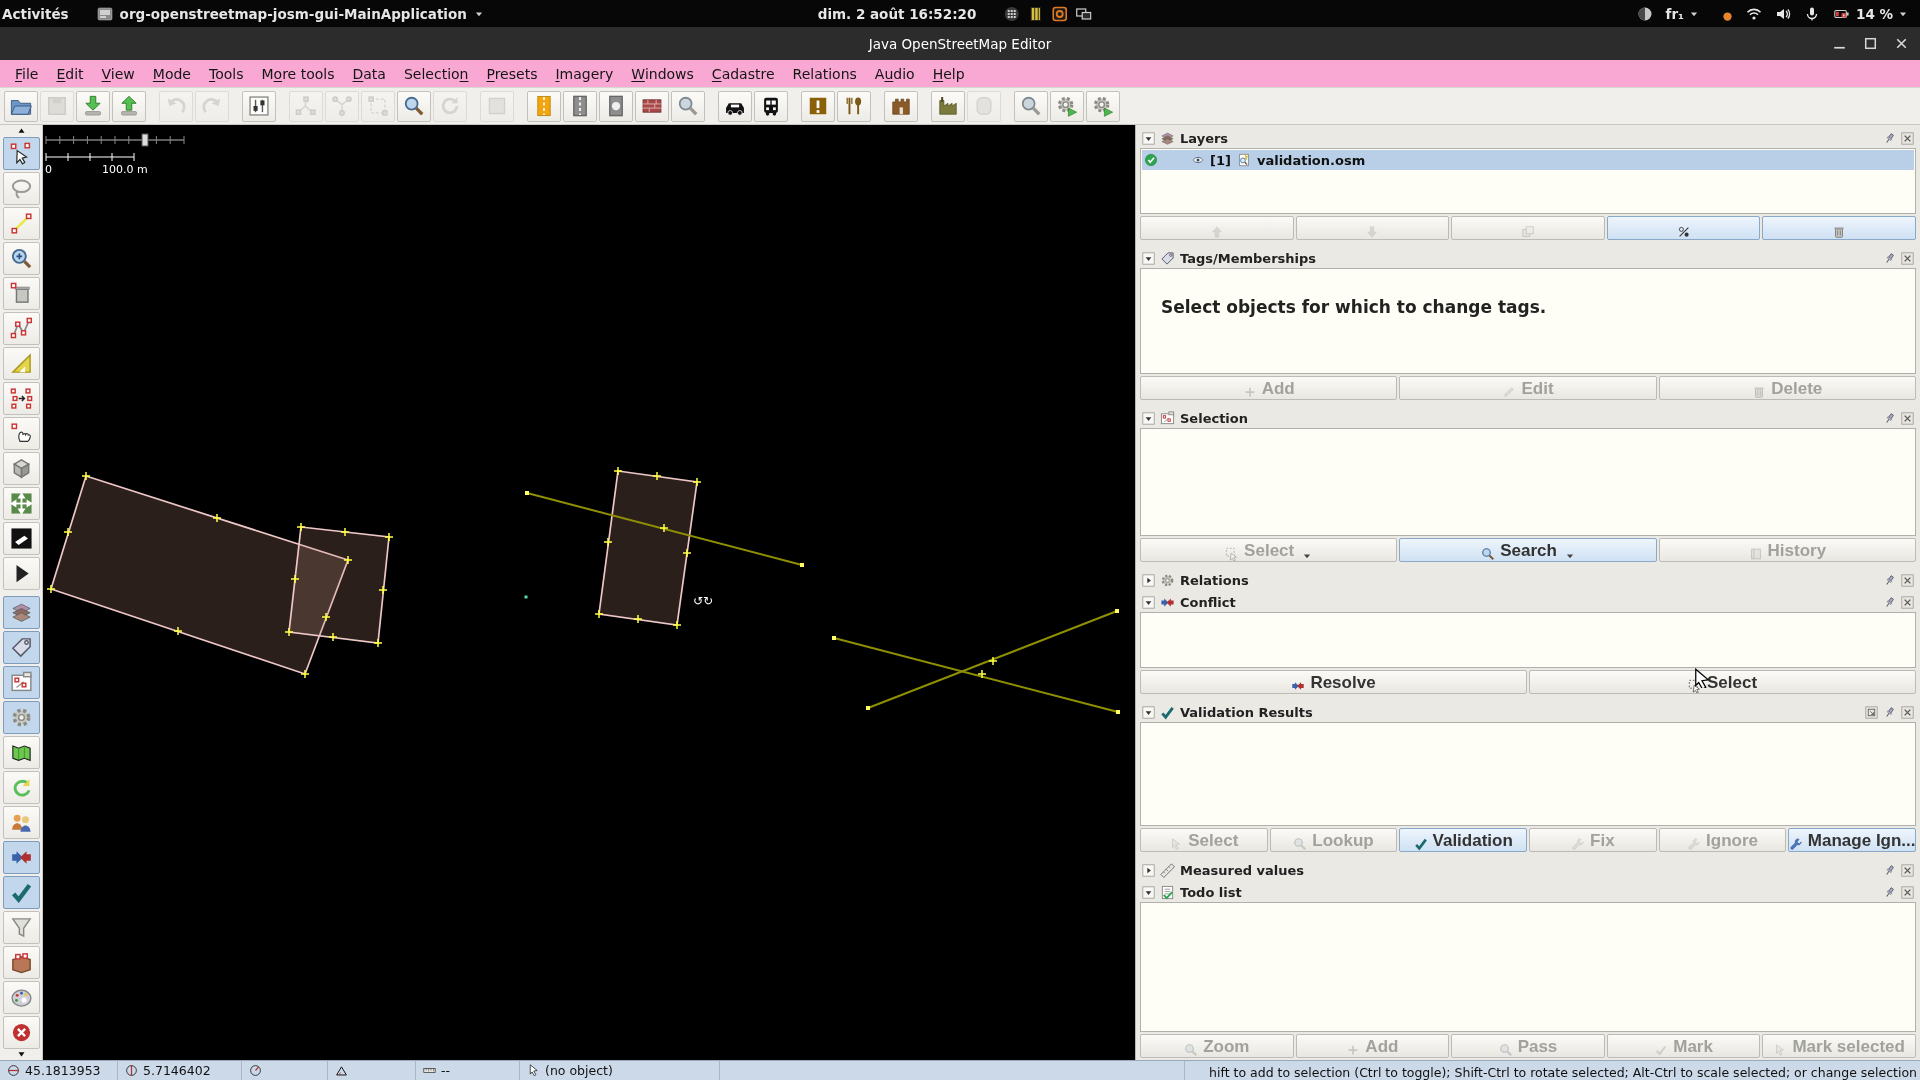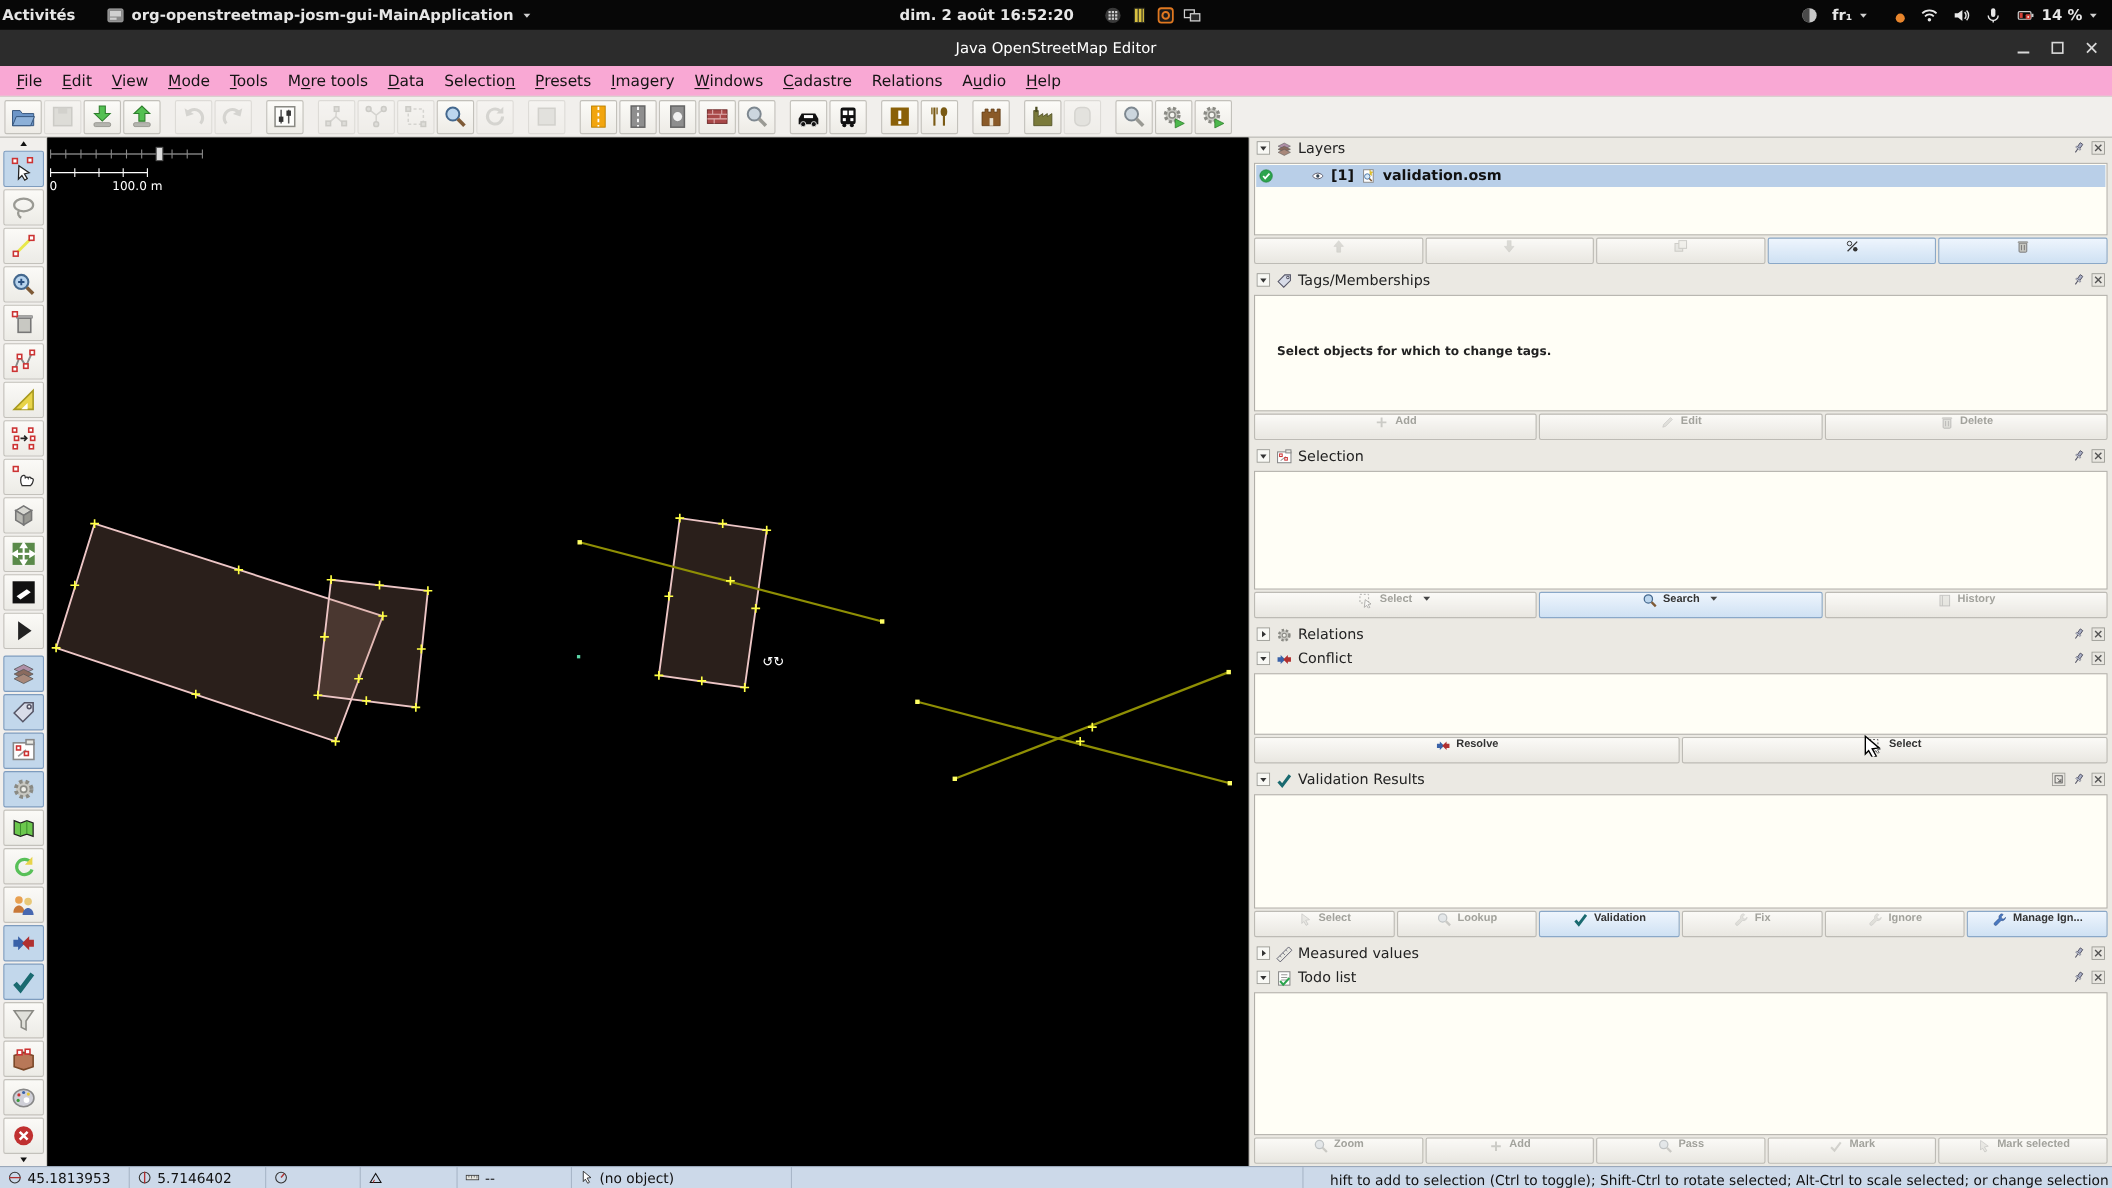--- a/index.html
+++ b/index.html
@@ -47,37 +47,37 @@
 .mapwrap{flex:1;position:relative;background:#000;overflow:hidden}
 .mapsvg{position:absolute;left:0;top:0}
 .os-cursor{position:absolute;width:20px;height:20px;z-index:50;pointer-events:none}
 
 
 .rightpanel{width:785px;background:#ebe9e3;border-left:1px solid #b8b6b0;display:flex;flex-direction:column;padding:3px 3px 2px;overflow:hidden}
 .panel{display:flex;flex-direction:column;margin-bottom:8px;flex:none}
 .panel.tight{margin-bottom:2px}
 .panel.grow{flex:1;margin-bottom:0}
 .p-layers{height:112px}.p-tags{height:152px}.p-selection{height:154px}.p-relations{height:20px}.p-conflict{height:102px}.p-validation{height:150px}.p-measured{height:20px}
-.phead{height:20px;flex:none;display:flex;gap:5px;padding:0 3px;font-size:13px;font-weight:normal;color:#222}
+.phead{height:20px;flex:none;display:flex;align-items:center;gap:5px;padding:0 3px;font-size:13px;font-weight:bold;color:#222}
 .phead .ci{width:13px;height:13px}
 .phead .pi{width:15px;height:15px}
 .phead .sp{flex:1}
 .phead .hb{width:13px;height:13px}
 .pbody{flex:1;background:#fffef6;border:1px solid #b2b0aa;margin:0 1px;overflow:hidden}
 .pbtns{display:flex;gap:2px;padding:2px 1px 0;flex:none}
-.pbtn{flex:1;height:24px;border:1px solid #bdbbb5;border-radius:2px;background:linear-gradient(#fbfaf7,#e9e7e1);display:flex;align-items:flex-start;justify-content:center;gap:5px;font-size:10px;font-weight:bold;color:#333;white-space:nowrap;overflow:hidden}
+.pbtn{flex:1;height:24px;border:1px solid #bdbbb5;border-radius:2px;background:linear-gradient(#fbfaf7,#e9e7e1);display:flex;align-items:flex-end;justify-content:center;gap:5px;font-size:17px;font-weight:bold;color:#333;white-space:nowrap;overflow:hidden}
 .pbtn.hl{background:linear-gradient(#eef5fd,#cfe1f3);border-color:#8aa8c8}
 .pbtn.disabled{color:#a2a29c}
 .pbtn.disabled .bi{opacity:.45}
 .pbtn .bi{width:14px;height:14px}
 .pbtn .ar{width:10px;height:10px;margin-left:3px}
 .layer-row{display:flex;align-items:center;gap:6px;height:20px;margin:1px;padding:0 2px;background:#b9cfe8;font-size:13px;font-weight:bold;color:#111}
 .lr-ic{width:14px;height:14px}
 .lr-ic.sm{width:12px;height:12px}
-.tags-msg{padding:44px 0 0 20px;font-size:11px;font-weight:bold;color:#222}
+.tags-msg{padding:28px 0 0 20px;font-size:17px;font-weight:bold;color:#222}
 
 
 .statusbar{height:20px;background:#ccd9e9;border-top:1px solid #9aa8ba;display:flex;align-items:stretch;font-size:12.5px;color:#111}
 .ssec{display:flex;align-items:center;gap:5px;padding:0 7px;border-right:1px solid #a8b6c8}
 .ssec .si{width:13px;height:13px}
 .s-lat{width:118px}.s-lon{width:124px}.s-head{width:86px}.s-ang{width:88px}.s-dist{width:104px}.s-obj{width:200px}
 .sspacer{flex:1}
 .shelp{width:736px;display:flex;align-items:flex-end;justify-content:flex-end;overflow:hidden;white-space:nowrap;border-left:1px solid #a8b6c8;padding:0 3px}
 </style>
 </head>

